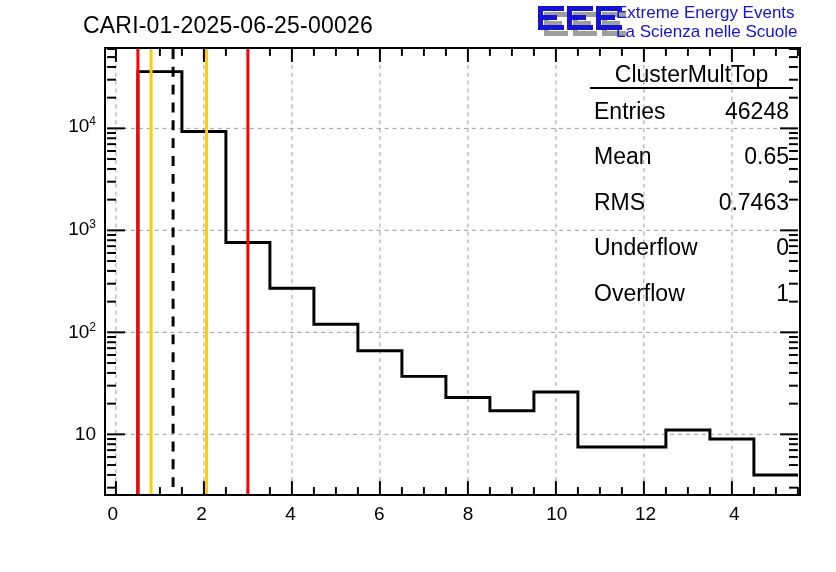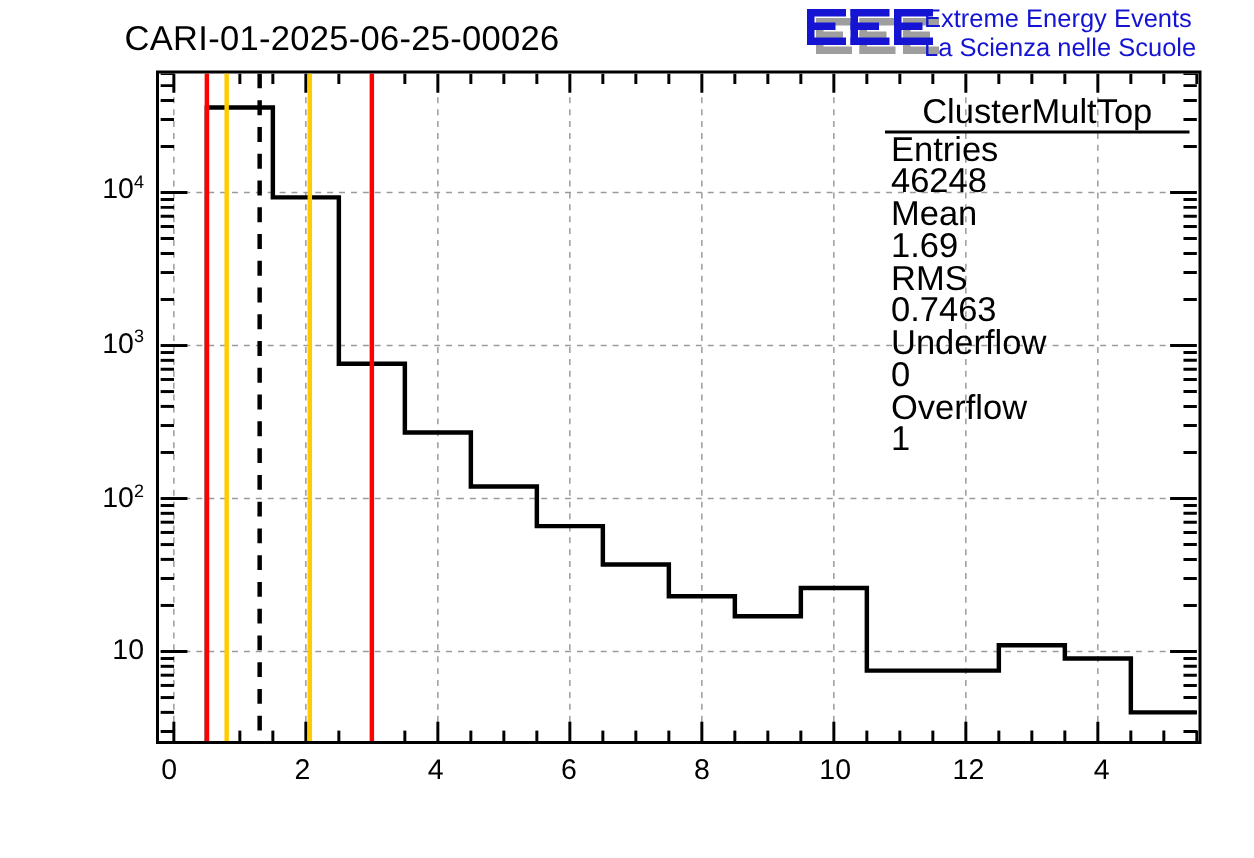--- a/index.html
+++ b/index.html
@@ -20,21 +20,21 @@
 
   
   .frame{position:absolute;left:104px;top:47px;width:697px;height:449px;
          border:2px solid #000;box-sizing:border-box;}
   .plot{position:absolute;left:0;top:0;width:100%;height:100%;}
 
   
   .stats{position:absolute;left:590px;top:64px;width:203px;
          font-size:23px;line-height:21.5px;}
   .stats .hdr{text-align:center;border-bottom:2px solid #000;padding-bottom:1px;}
-  .stats .row{display:flex;justify-content:space-between;padding:0 4px;flex-direction:column;}
+  .stats .row{display:flex;justify-content:space-between;padding:12px 4px;}
   .stats .row span:first-child{text-align:left;}
   .stats .row span:last-child{text-align:left;}
 
   
   .ylab{position:absolute;text-align:right;font-size:19px;white-space:nowrap;}
   .xlab{position:absolute;text-align:center;font-size:19px;}
   .xtitle{position:absolute;right:34px;top:528px;font-size:24px;white-space:nowrap;}
   sup{font-size:12px;vertical-align:super;}
 </style>
 </head>
@@ -271,21 +271,21 @@
 
 
   <div class="stats">
     <div class="hdr">ClusterMultTop</div>
     <div class="row">
       <span>Entries</span>
       <span>46248</span>
     </div>
     <div class="row">
       <span>Mean</span>
-      <span>1.69</span>
+      <span>0.65</span>
     </div>
     <div class="row">
       <span>RMS</span>
       <span>0.7463</span>
     </div>
     <div class="row">
       <span>Underflow</span>
       <span>0</span>
     </div>
     <div class="row">

